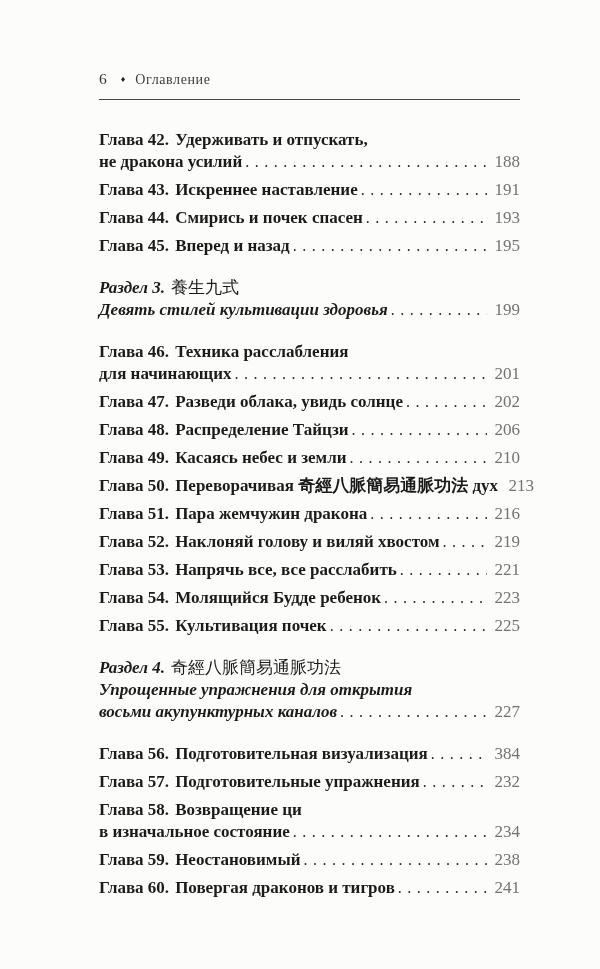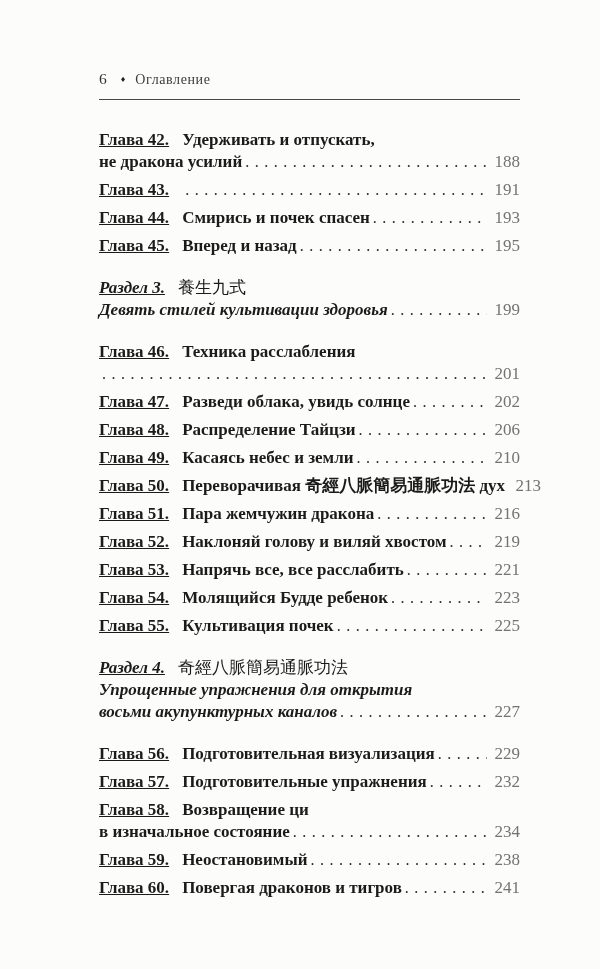--- a/index.html
+++ b/index.html
@@ -57,23 +57,22 @@
     font-style: italic;
     margin-top: 20px;
     margin-bottom: 20px;
   }
   .toc-line {
     display: flex;
     align-items: baseline;
   }
   .label {
     flex: none;
-    margin-right: 13px;
+    margin-right: 6px;
     white-space: pre;
-    text-decoration: underline;
   }
   .txt {
     flex: none;
     white-space: pre;
   }
   .cjk {
     flex: none;
     font-style: normal;
     font-weight: 400;
     font-size: 17px;
@@ -120,20 +119,21 @@
         </div>
         <div class="toc-line">
           <span class="txt">не дракона усилий</span>
           <span class="dots"></span>
           <span class="pagenum">188</span>
         </div>
       </div>
       <div class="entry chapter">
         <div class="toc-line">
           <span class="label">Глава 43.</span>
+          <span class="txt">Искреннее наставление</span>
           <span class="dots"></span>
           <span class="pagenum">191</span>
         </div>
       </div>
       <div class="entry chapter">
         <div class="toc-line">
           <span class="label">Глава 44.</span>
           <span class="txt">Смирись и почек спасен</span>
           <span class="dots"></span>
           <span class="pagenum">193</span>
@@ -157,20 +157,21 @@
           <span class="dots"></span>
           <span class="pagenum">199</span>
         </div>
       </div>
       <div class="entry chapter">
         <div class="toc-line">
           <span class="label">Глава 46.</span>
           <span class="txt">Техника расслабления</span>
         </div>
         <div class="toc-line">
+          <span class="txt">для начинающих</span>
           <span class="dots"></span>
           <span class="pagenum">201</span>
         </div>
       </div>
       <div class="entry chapter">
         <div class="toc-line">
           <span class="label">Глава 47.</span>
           <span class="txt">Разведи облака, увидь солнце</span>
           <span class="dots"></span>
           <span class="pagenum">202</span>
@@ -252,21 +253,21 @@
           <span class="txt">восьми акупунктурных каналов</span>
           <span class="dots"></span>
           <span class="pagenum">227</span>
         </div>
       </div>
       <div class="entry chapter">
         <div class="toc-line">
           <span class="label">Глава 56.</span>
           <span class="txt">Подготовительная визуализация</span>
           <span class="dots"></span>
-          <span class="pagenum">229</span>
+          <span class="pagenum">384</span>
         </div>
       </div>
       <div class="entry chapter">
         <div class="toc-line">
           <span class="label">Глава 57.</span>
           <span class="txt">Подготовительные упражнения</span>
           <span class="dots"></span>
           <span class="pagenum">232</span>
         </div>
       </div>

